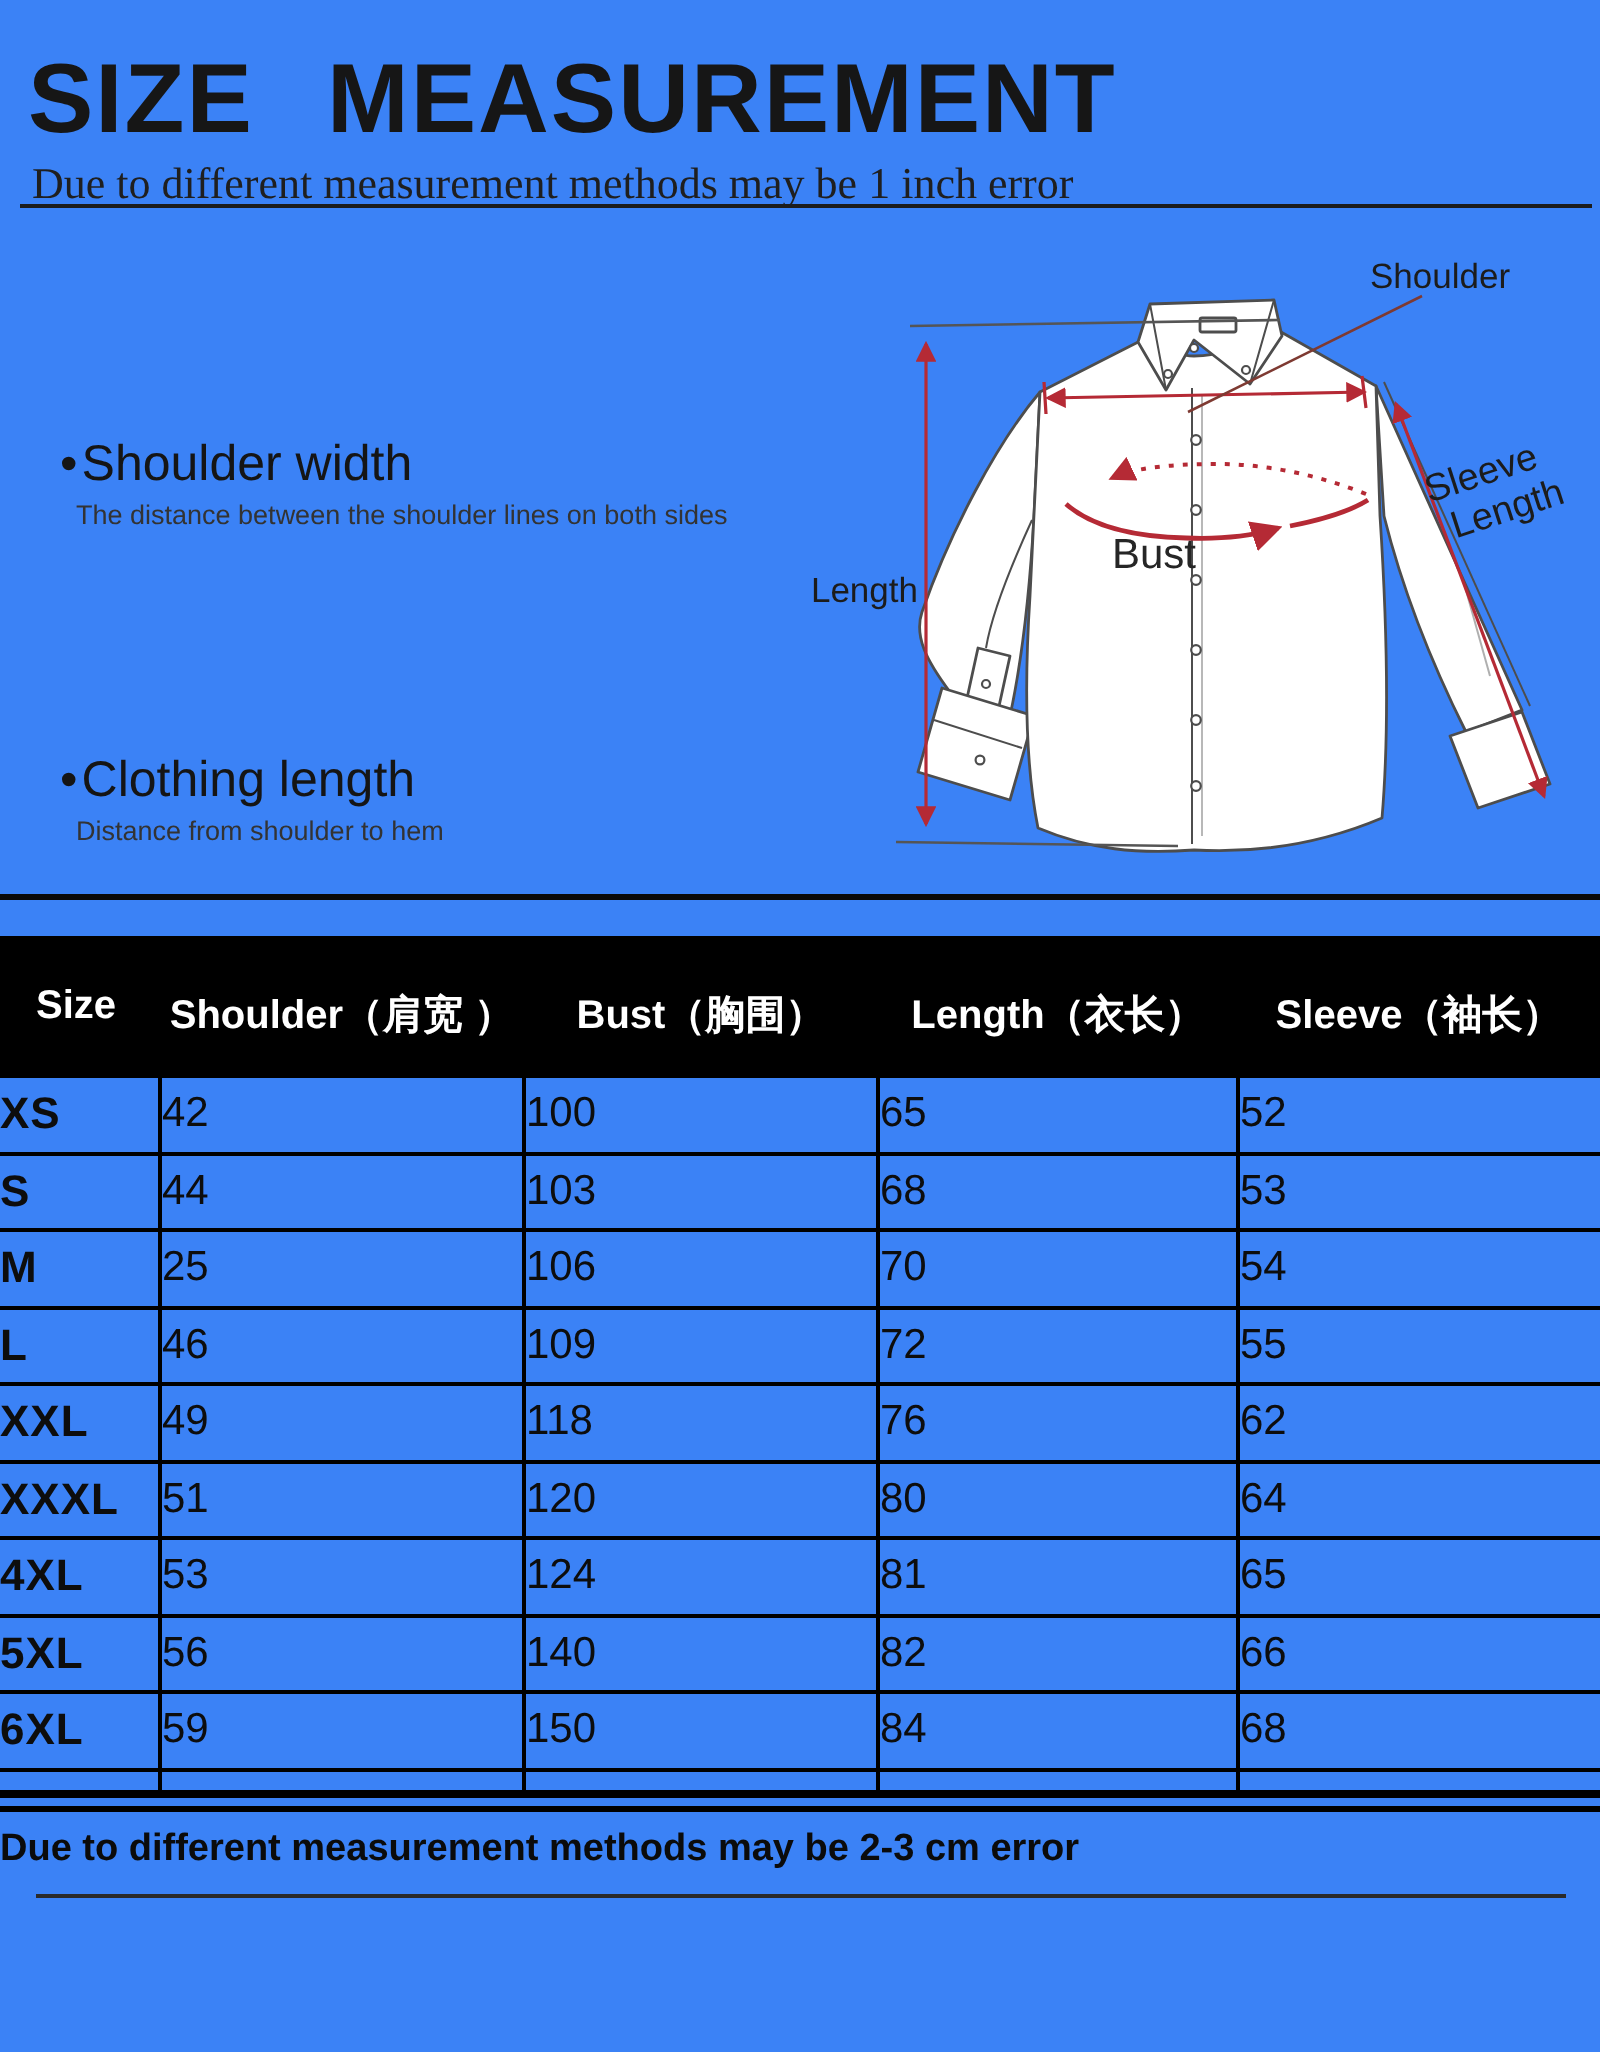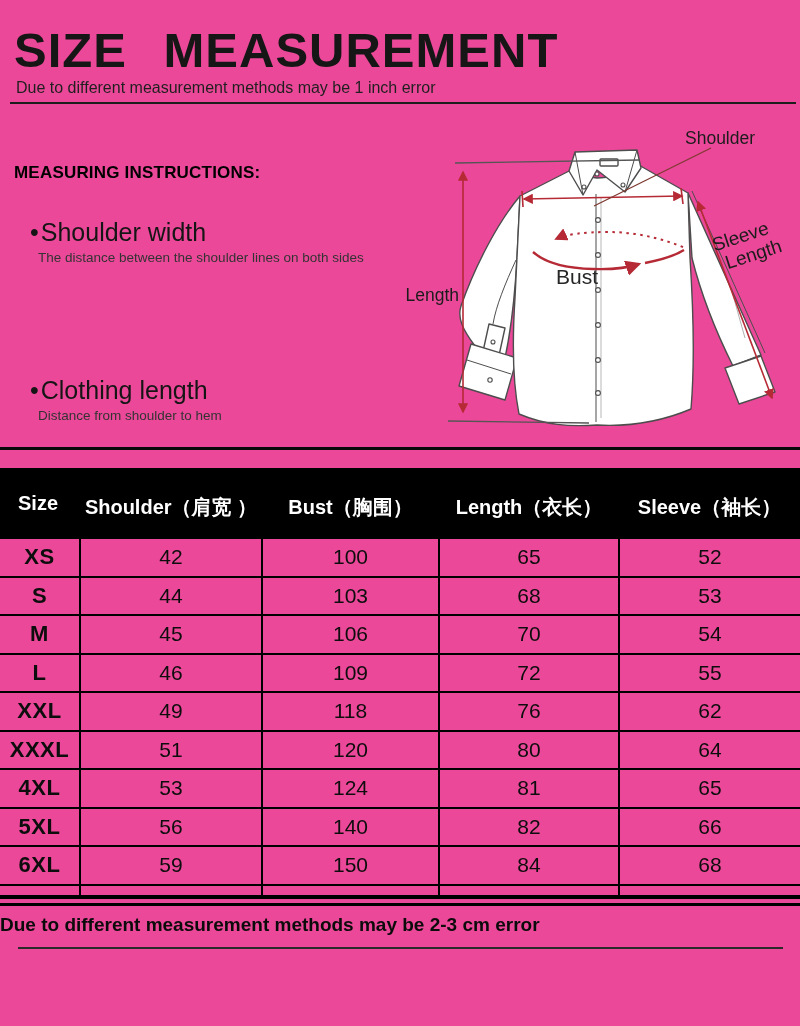--- a/index.html
+++ b/index.html
@@ -1,30 +1,30 @@
 <!DOCTYPE html>
 <html style="--accent-red: #b52a35; --pointer: #7e3a32; --outline: #4d4d4d; --header-bg: #000000; --header-text: #ffffff;"><head>
 <meta charset="utf-8">
 <style>
   html,body { margin:0; padding:0; background:#ffffff; }
   .page {
     position:relative; width:800px; height:1026px; margin:0 auto;
-    background:#ec4899; overflow:hidden;
+    background:#3b82f6; overflow:hidden;
     font-family:"Liberation Sans","DejaVu Sans",sans-serif; color:#111;
   }
   
   .title {
     position:absolute; left:14px; top:22px; margin:0;
     font-size:49px; font-weight:900; letter-spacing:1px; word-spacing:22px;
     color:#161616; white-space:nowrap;
   }
   .subtitle {
     position:absolute; left:16px; top:79px; margin:0;
-    font-family:Liberation Sans, sans-serif;
-    font-size:16px; color:#1f1f1f; white-space:nowrap;
+    font-family:Liberation Serif, serif;
+    font-size:22px; color:#1f1f1f; white-space:nowrap;
   }
   .title-rule { position:absolute; left:10px; top:102px; width:786px; height:2px; background:#1c1c1c; }
 
   
   .instructions { position:absolute; left:0; top:0; width:420px; height:440px; }
   .ins-heading {
     position:absolute; left:14px; top:163px; margin:0;
     font-size:17px; font-weight:700; letter-spacing:.2px; color:#000;
   }
   .ins-item { position:absolute; left:30px; width:390px; }
@@ -57,21 +57,21 @@
   }
   .th { font-weight:600; font-size:20px; text-align:center; padding-top:26px; box-sizing:border-box; white-space:nowrap; }
   .th.size-col { width:80px; text-align:left; padding-left:18px; padding-top:24px; font-size:20px; }
   .th.c1 { width:182px; } .th.c2 { width:177px; } .th.c3 { width:180px; } .th.c4 { width:181px; }
 
   table.sizes { border-collapse:collapse; width:800px; table-layout:fixed; }
   table.sizes col.s0 { width:80px; }  table.sizes col.s1 { width:182px; }
   table.sizes col.s2 { width:177px; } table.sizes col.s3 { width:180px; }
   table.sizes col.s4 { width:181px; }
   table.sizes td {
-    border-bottom:2px solid #000; height:36.5px; text-align:center;
+    border-bottom:2px solid #000; height:36.5px; 
     font-size:21px; color:#0d0d0d; padding:0;margin-top:44px;
   }
   table.sizes td:not(:last-child) { border-right:2px solid #000; }
   table.sizes tbody.rows tr:first-child td { border-top:2px solid #000; }
   table.sizes td:first-child { font-weight:700; font-size:22px; letter-spacing:.5px; }
   table.sizes tr.spacer td { border-bottom:none; height:9px; }
   .double-rule { border-top:4px solid #000; height:4px; border-bottom:3px solid #000; }
 
   
   .foot-note { margin:8px 0 0 0; text-align:left; font-size:19px; font-weight:700; color:#0b0b0b; }
@@ -80,21 +80,20 @@
 </head>
 <body>
 
 <div class="page">
 
   <h1 class="title">SIZE MEASUREMENT</h1>
   <p class="subtitle">Due to different measurement methods may be 1 inch error</p>
   <div class="title-rule"></div>
 
   <section class="instructions">
-    <h2 class="ins-heading">MEASURING INSTRUCTIONS:</h2>
     <div class="ins-item i0">
       <div class="ins-term">Shoulder width</div>
       <div class="ins-desc">The distance between the shoulder lines on both sides</div>
     </div>
     <div class="ins-item i2">
       <div class="ins-term">Clothing length</div>
       <div class="ins-desc">Distance from shoulder to hem</div>
     </div>
   </section>
 
@@ -197,21 +196,21 @@
           </tr>
           <tr>
             <td>S</td>
             <td>44</td>
             <td>103</td>
             <td>68</td>
             <td>53</td>
           </tr>
           <tr>
             <td>M</td>
-            <td>45</td>
+            <td>25</td>
             <td>106</td>
             <td>70</td>
             <td>54</td>
           </tr>
           <tr>
             <td>L</td>
             <td>46</td>
             <td>109</td>
             <td>72</td>
             <td>55</td>

